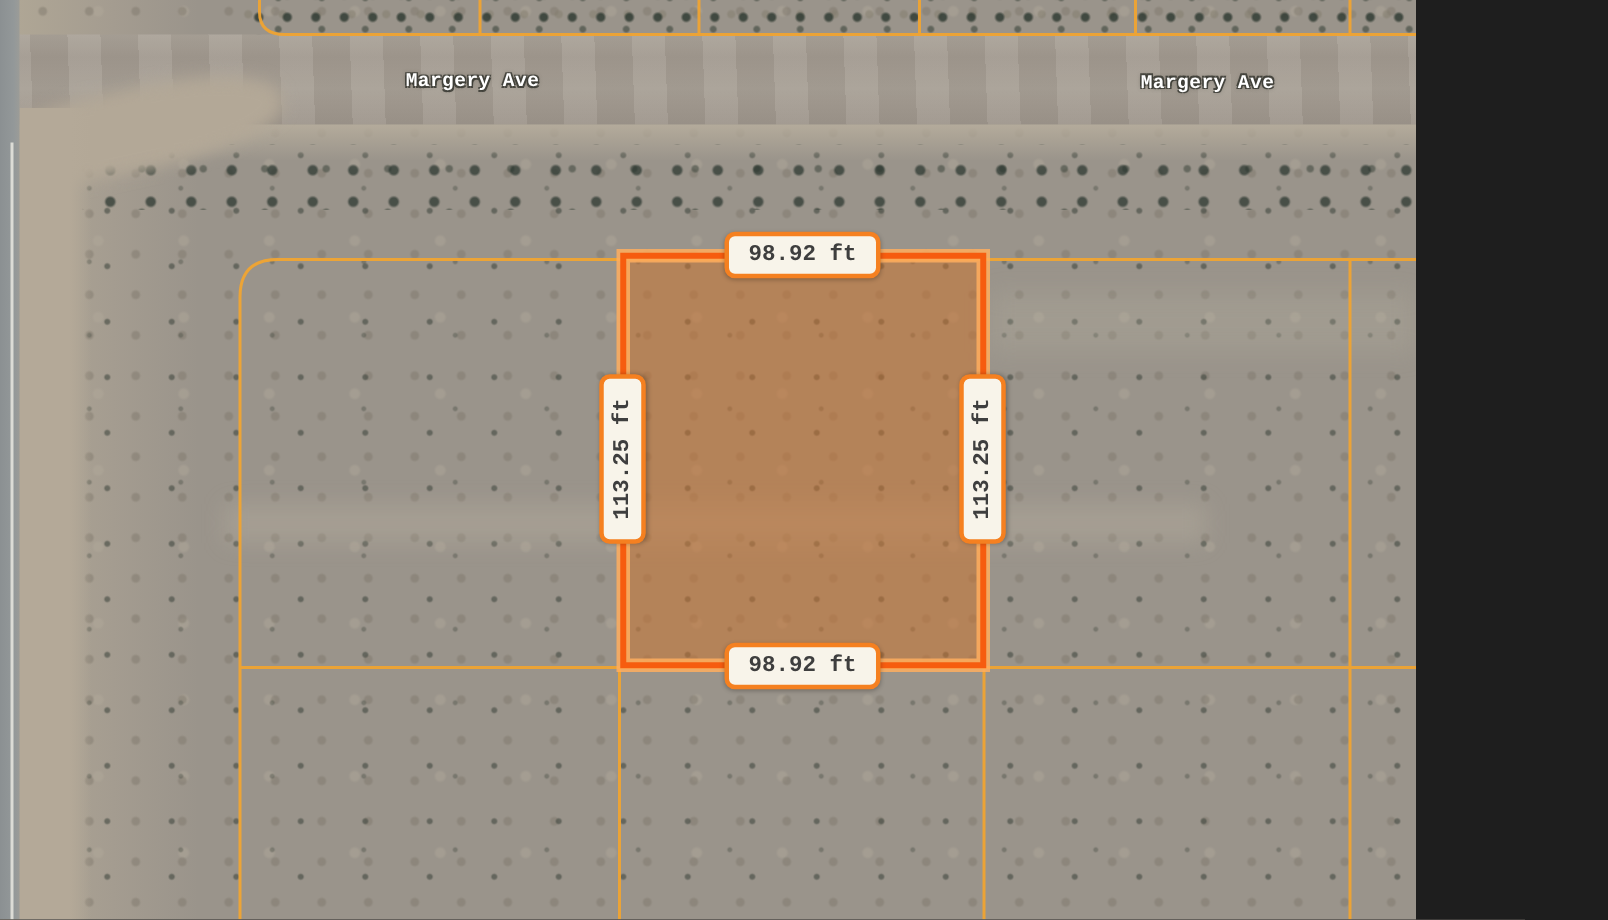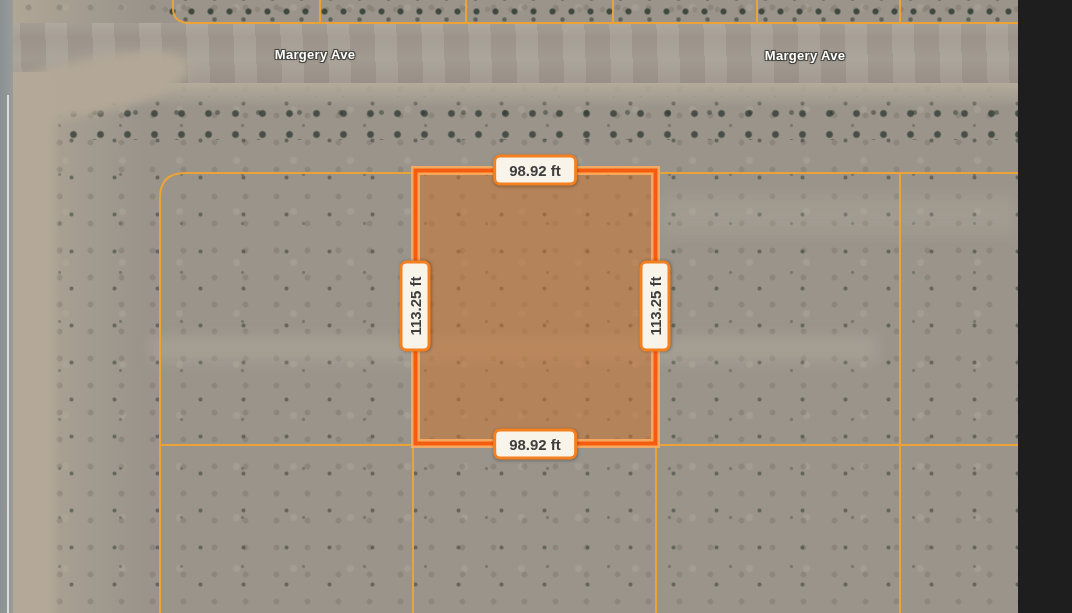--- a/index.html
+++ b/index.html
@@ -1,21 +1,21 @@
 <!DOCTYPE html>
 <html><head>
 <meta charset="utf-8">
 <style>
   html,body{margin:0;padding:0;background:#1e1e1e;}
   *{box-sizing:border-box;}
   .map{
     position:relative;
-    width:1018px;height:613px;
+    width:944px;height:613px;
     overflow:hidden;
-    font-family:Liberation Sans, sans-serif;
+    font-family:Liberation Mono, monospace;
     background:#9a948b;
   }
   
   .terrain{
     position:absolute;inset:0;
     background-color:#9a948b;
     background-image:
       radial-gradient(circle, rgba(56,64,56,.55) 1.4px, transparent 2.5px),
       radial-gradient(circle, rgba(70,76,66,.40) 1.1px, transparent 2.1px),
       radial-gradient(circle, rgba(124,117,105,.45) 2.2px, transparent 3.6px),

